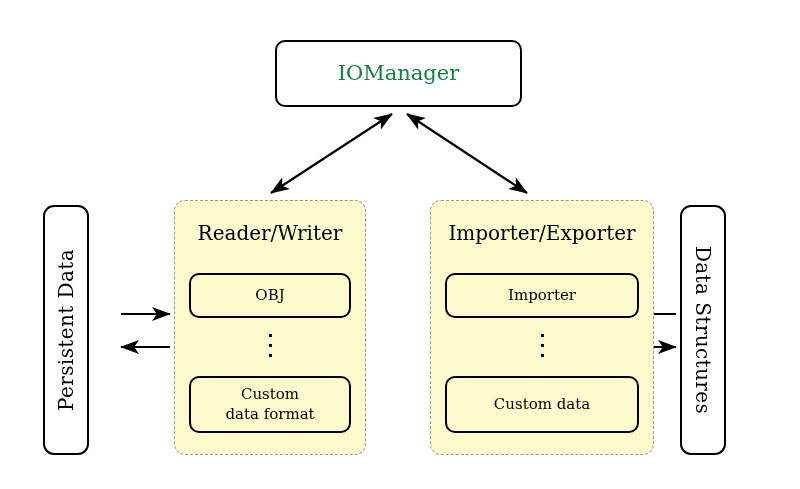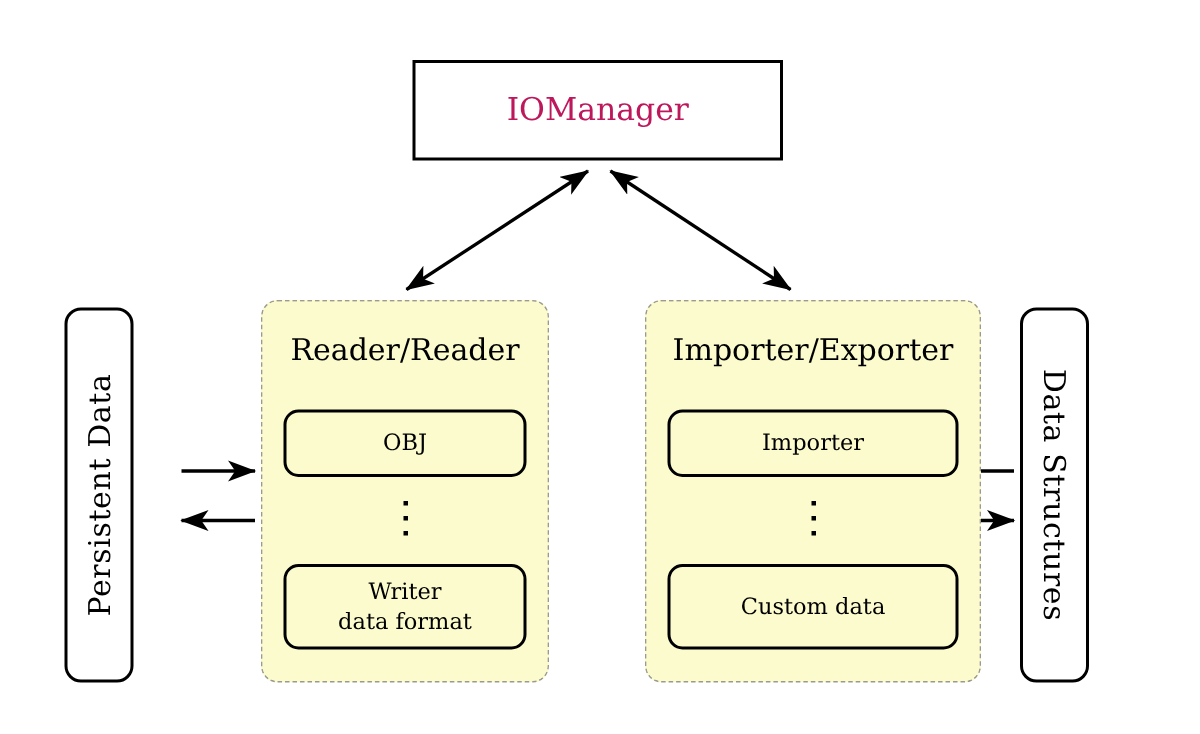--- a/index.html
+++ b/index.html
@@ -21,27 +21,27 @@
     top: 0;
     width: 800px;
     height: 489px;
     pointer-events: none;
   }
   
   .node {
     position: absolute;
     box-sizing: border-box;
     border: 2.4px solid #000000;
-    border-radius: 0;
+    border-radius: 10px;
     background: #ffffff;
     display: flex;
     align-items: center;
     justify-content: center;
     text-align: right;
-    color: #be185d;
+    color: #15803d;
     line-height: 1.25;
   }
   #io-manager {
     left: 275px;
     top: 40px;
     width: 247px;
     height: 67px;
     font-size: 21px;
   }
   
@@ -185,35 +185,35 @@
 
   <div class="node" id="io-manager">
     <span>IOManager</span>
   </div>
 
   <div class="side-box" id="persistent-data-box">
     <span class="vlabel vlabel-up">Persistent Data</span>
   </div>
 
   <div class="group-panel" id="reader-writer-panel">
-    <div class="panel-title">Reader/Reader</div>
+    <div class="panel-title">Reader/Writer</div>
 
     <div class="inner-node inner-top">
       <span>OBJ</span>
     </div>
 
     <div class="vdots">
       <span></span>
         <span></span>
         <span></span>
     </div>
 
     <div class="inner-node inner-bottom">
       <div>
-        <div>Writer</div>
+        <div>Custom</div>
         <div>data format</div>
       </div>
     </div>
   </div>
 
   <div class="group-panel" id="importer-exporter-panel">
     <div class="panel-title">Importer/Exporter</div>
 
     <div class="inner-node inner-top">
       <span>Importer</span>

